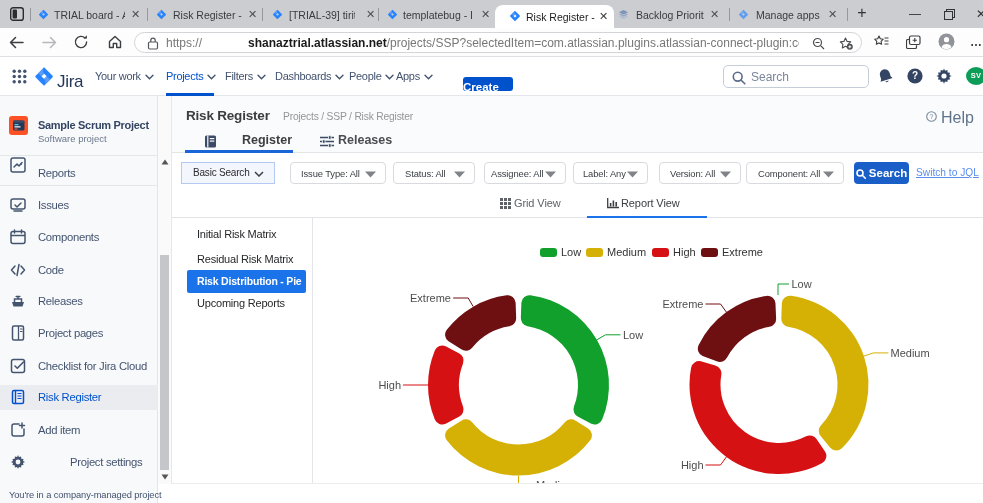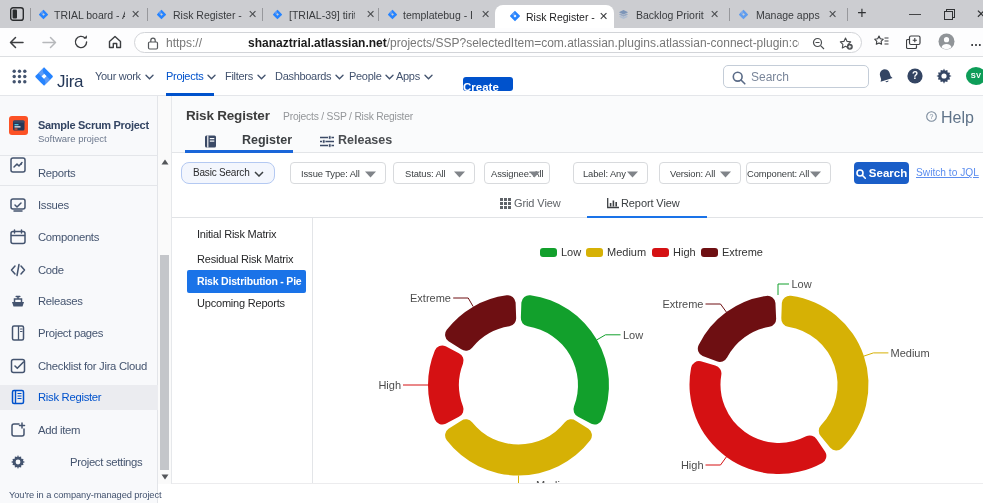--- a/index.html
+++ b/index.html
@@ -43,21 +43,21 @@
 #apphead { position:absolute; left:0; top:0; width:811px; height:57px; background:#fafbfc; border-bottom:1px solid #e3e5e8; }
 #apptitle { position:absolute; left:14px; top:12px; font-size:13.5px; letter-spacing:-0.2px; font-weight:bold; color:#3d3d3d; }
 #crumb { position:absolute; left:111px; top:15px; font-size:10.3px; letter-spacing:-0.2px; color:#939699; }
 #helpbox { position:absolute; left:769px; top:13px; font-size:16px; color:#5f7389; }
 .apptab { position:absolute; top:37px; font-size:12.5px; color:#3c4043; font-weight:bold; }
 #regunderline { position:absolute; left:13px; top:54px; width:108px; height:2.5px; background:#1a66d9; }
 
 
 .chip { position:absolute; top:66px; height:22px; border:1px solid #d8dadd; border-radius:4px; background:#fff; font-size:9.4px; letter-spacing:-0.1px; color:#3c4043; line-height:21px; white-space:nowrap; }
 .cw { position:absolute; right:8px; top:8px; }
-#basic { position:absolute; left:9px; top:66px; width:94px; height:22px; background:#f3f6fd; border:1.5px solid #b4c9f2; border-radius:8px; font-size:10px; letter-spacing:-0.2px; color:#2c2c2e; line-height:19px; }
+#basic { position:absolute; left:9px; top:66px; width:94px; height:22px; background:#f3f6fd; border:1.5px solid #b4c9f2; border-radius:0; font-size:10px; letter-spacing:-0.2px; color:#2c2c2e; line-height:19px; }
 #searchbtn { position:absolute; left:682px; top:66px; width:55px; height:22px; background:#1a5ec8; border-radius:4px; color:#fff; font-size:11.5px; font-weight:bold; text-align:center; line-height:22px; }
 #jql { position:absolute; left:744px; top:71px; font-size:10.2px; color:#5b8def; text-decoration:underline; white-space:nowrap; }
 
 
 #viewtabs { position:absolute; left:0; top:94px; width:811px; height:28px; border-bottom:1px solid #e1e3e6; }
 .vtab { position:absolute; top:7px; font-size:11px; letter-spacing:-0.1px; color:#5f6368; }
 #repunderline { position:absolute; left:415px; top:25.5px; width:120px; height:2.5px; background:#1a73e8; }
 
 
 #repmenu { position:absolute; left:0; top:122px; width:141px; height:265px; border-right:1px solid #e3e5e8; }
@@ -356,30 +356,30 @@
         </svg>
     <div class="apptab" style="left:166px;color:#4a4d51;">Releases</div>
     <div id="regunderline"></div>
   </div>
   <div class="chip" style="left:118px;width:96px;padding-left:10px;">Issue Type: All <svg class="cw" width="13" height="7" viewBox="0 0 13 7">
           <path d="M1 0.5h11L6.5 6.5z" fill="#808489"></path>
         </svg></div>
   <div class="chip" style="left:221px;width:82px;padding-left:11px;">Status: All <svg class="cw" width="13" height="7" viewBox="0 0 13 7">
           <path d="M1 0.5h11L6.5 6.5z" fill="#808489"></path>
         </svg></div>
-  <div class="chip" style="left:312px;width:66px;padding-left:6px;">Assignee: All <svg class="cw" width="13" height="7" viewBox="0 0 13 7">
+  <div class="chip" style="left:312px;width:82px;padding-left:6px;">Assignee: All <svg class="cw" width="13" height="7" viewBox="0 0 13 7">
           <path d="M1 0.5h11L6.5 6.5z" fill="#808489"></path>
         </svg></div>
   <div class="chip" style="left:401px;width:75px;padding-left:9px;">Label: Any <svg class="cw" width="13" height="7" viewBox="0 0 13 7">
           <path d="M1 0.5h11L6.5 6.5z" fill="#808489"></path>
         </svg></div>
   <div class="chip" style="left:487px;width:82px;padding-left:10px;">Version: All <svg class="cw" width="13" height="7" viewBox="0 0 13 7">
           <path d="M1 0.5h11L6.5 6.5z" fill="#808489"></path>
         </svg></div>
-  <div class="chip" style="left:574px;width:85px;">Component: All <svg class="cw" width="13" height="7" viewBox="0 0 13 7">
+  <div class="chip" style="left:574px;width:98px;padding-left:11px;">Component: All <svg class="cw" width="13" height="7" viewBox="0 0 13 7">
           <path d="M1 0.5h11L6.5 6.5z" fill="#808489"></path>
         </svg></div>
   <div id="basic"><span style="margin-left:11px;">Basic Search</span><svg class="abs" style="right:10px;top:8px;" width="10" height="6" viewBox="0 0 10 6">
           <path d="M1 1l4 4 4-4" fill="none" stroke="#3c4043" stroke-width="1.5"></path>
         </svg></div>
   <div id="searchbtn"><svg style="vertical-align:-1.5px;margin-right:3px;" width="10" height="10" viewBox="0 0 10 10">
           <circle cx="4" cy="4" r="3" fill="none" stroke="#fff" stroke-width="1.6"></circle>
           <path d="M6.3 6.3L9.3 9.3" stroke="#fff" stroke-width="1.6" stroke-linecap="round"></path>
         </svg>Search</div>
   <div id="jql">Switch to JQL</div>

